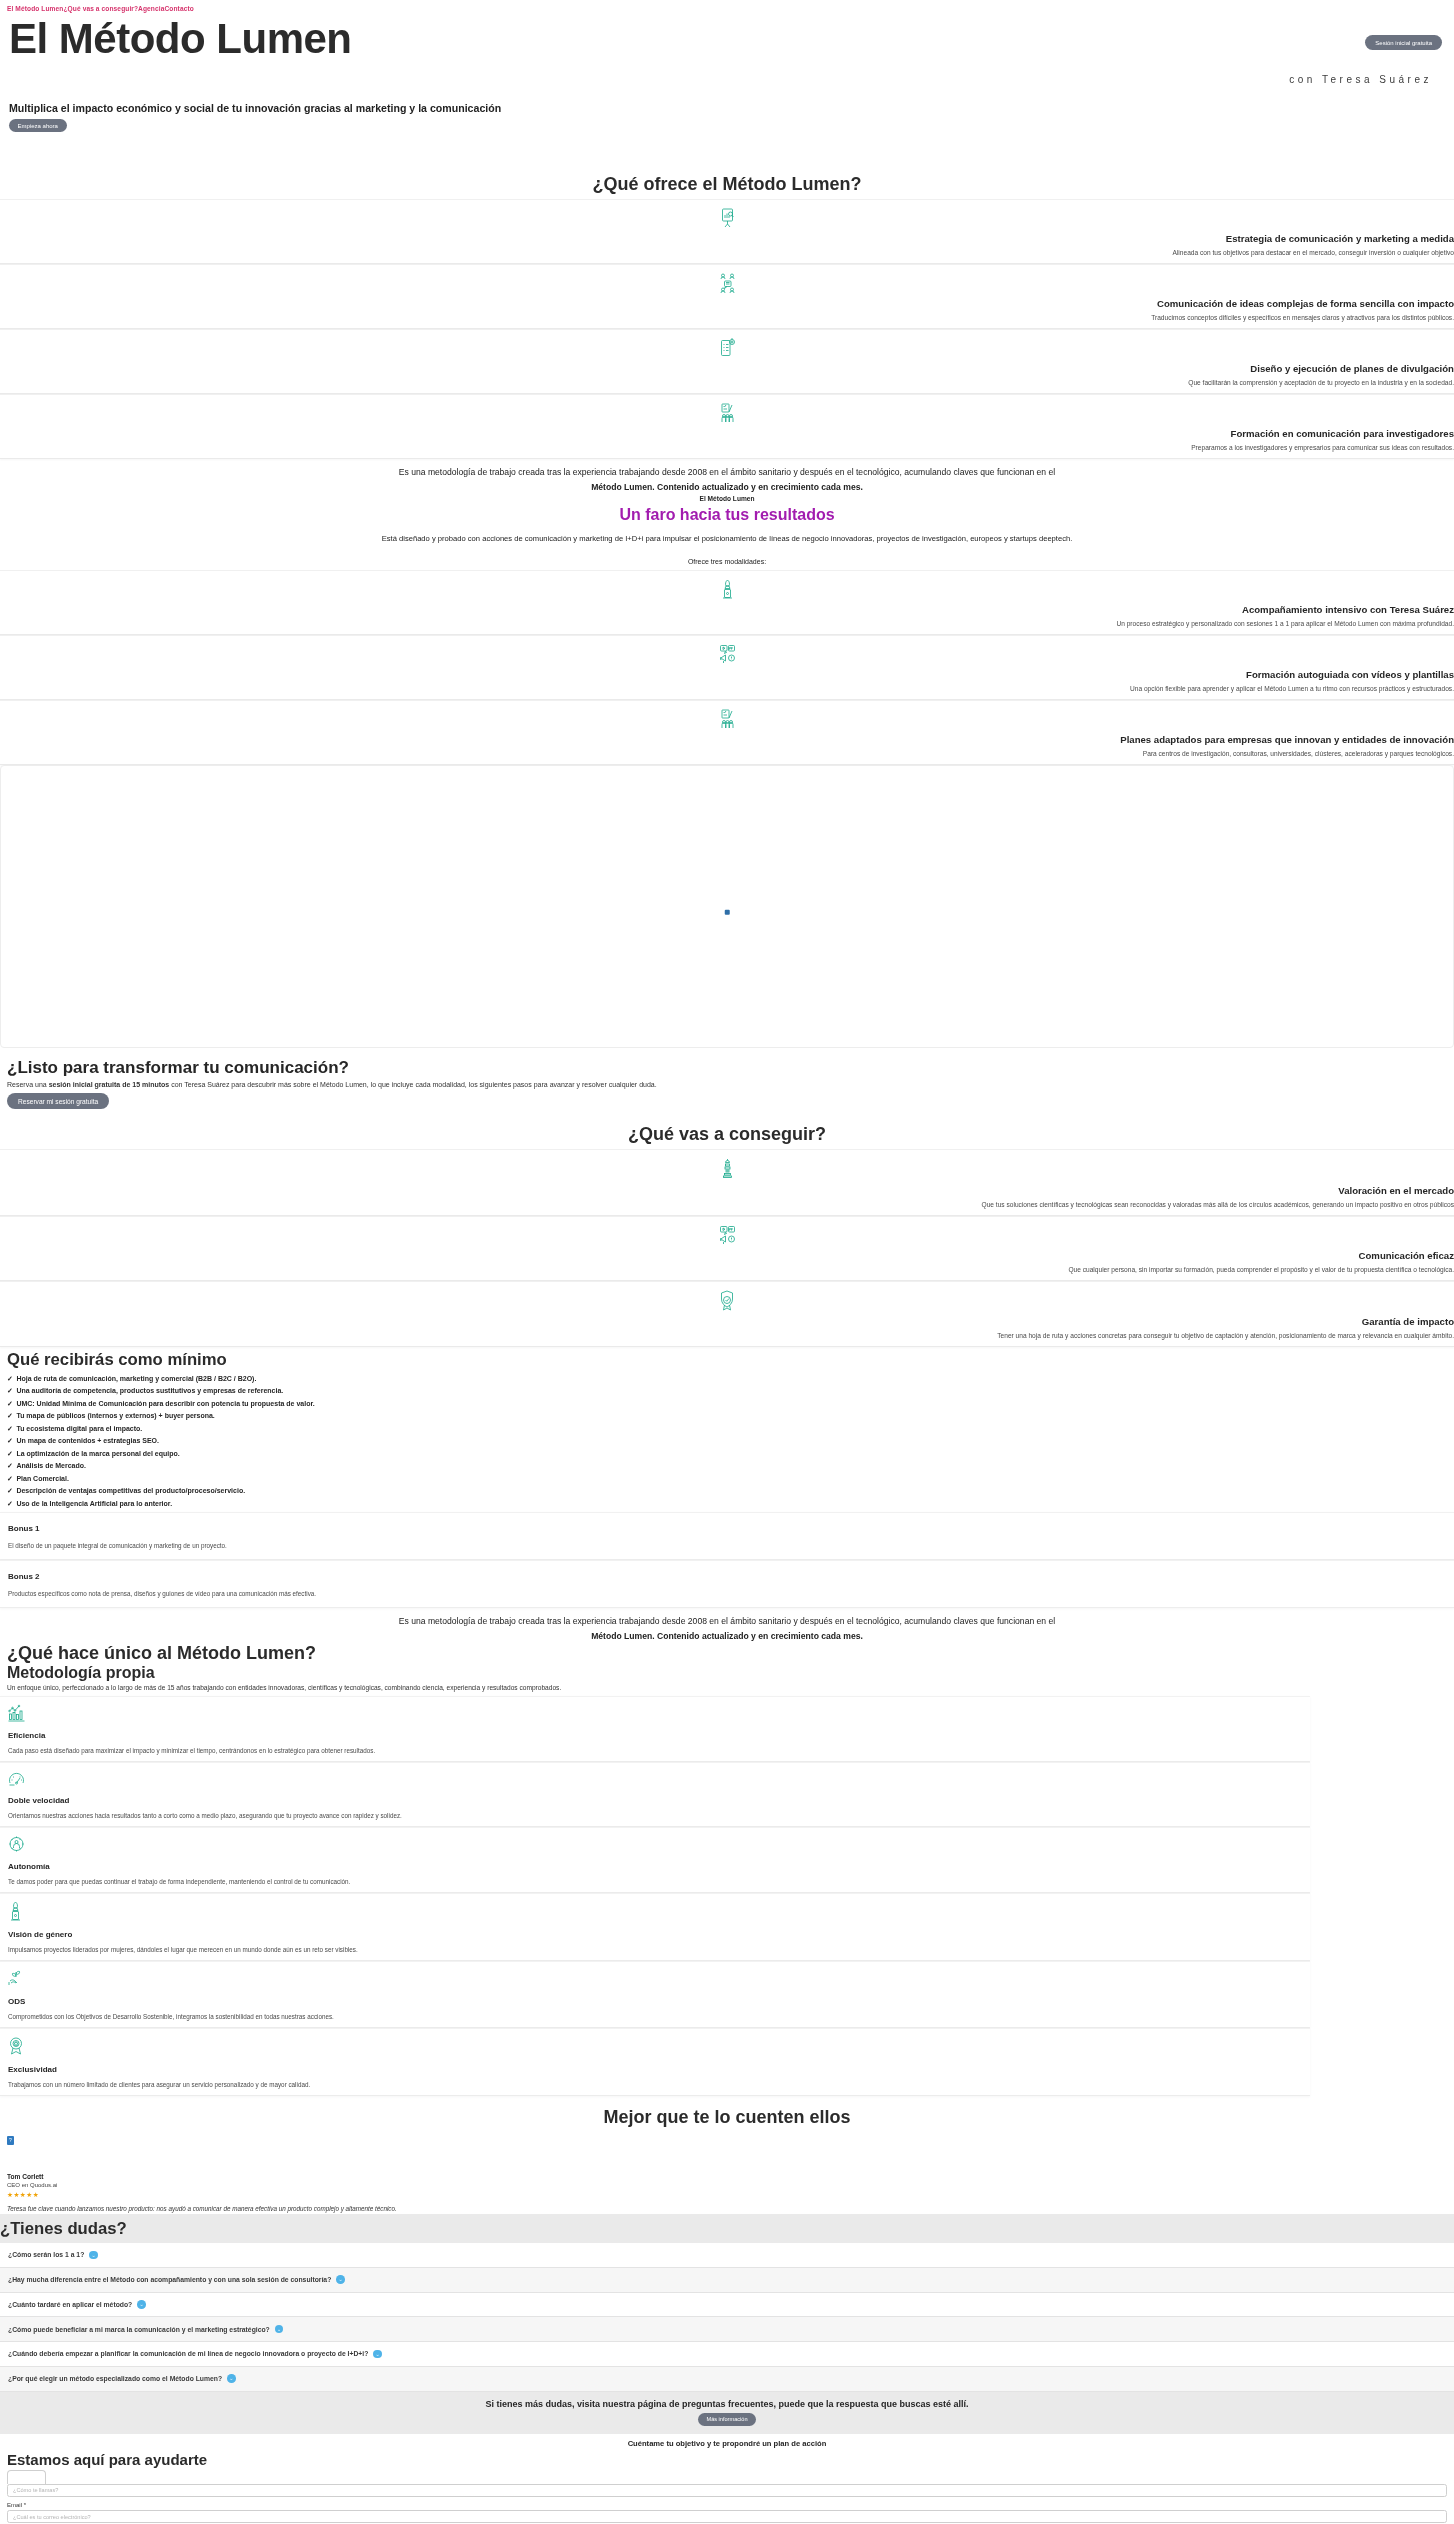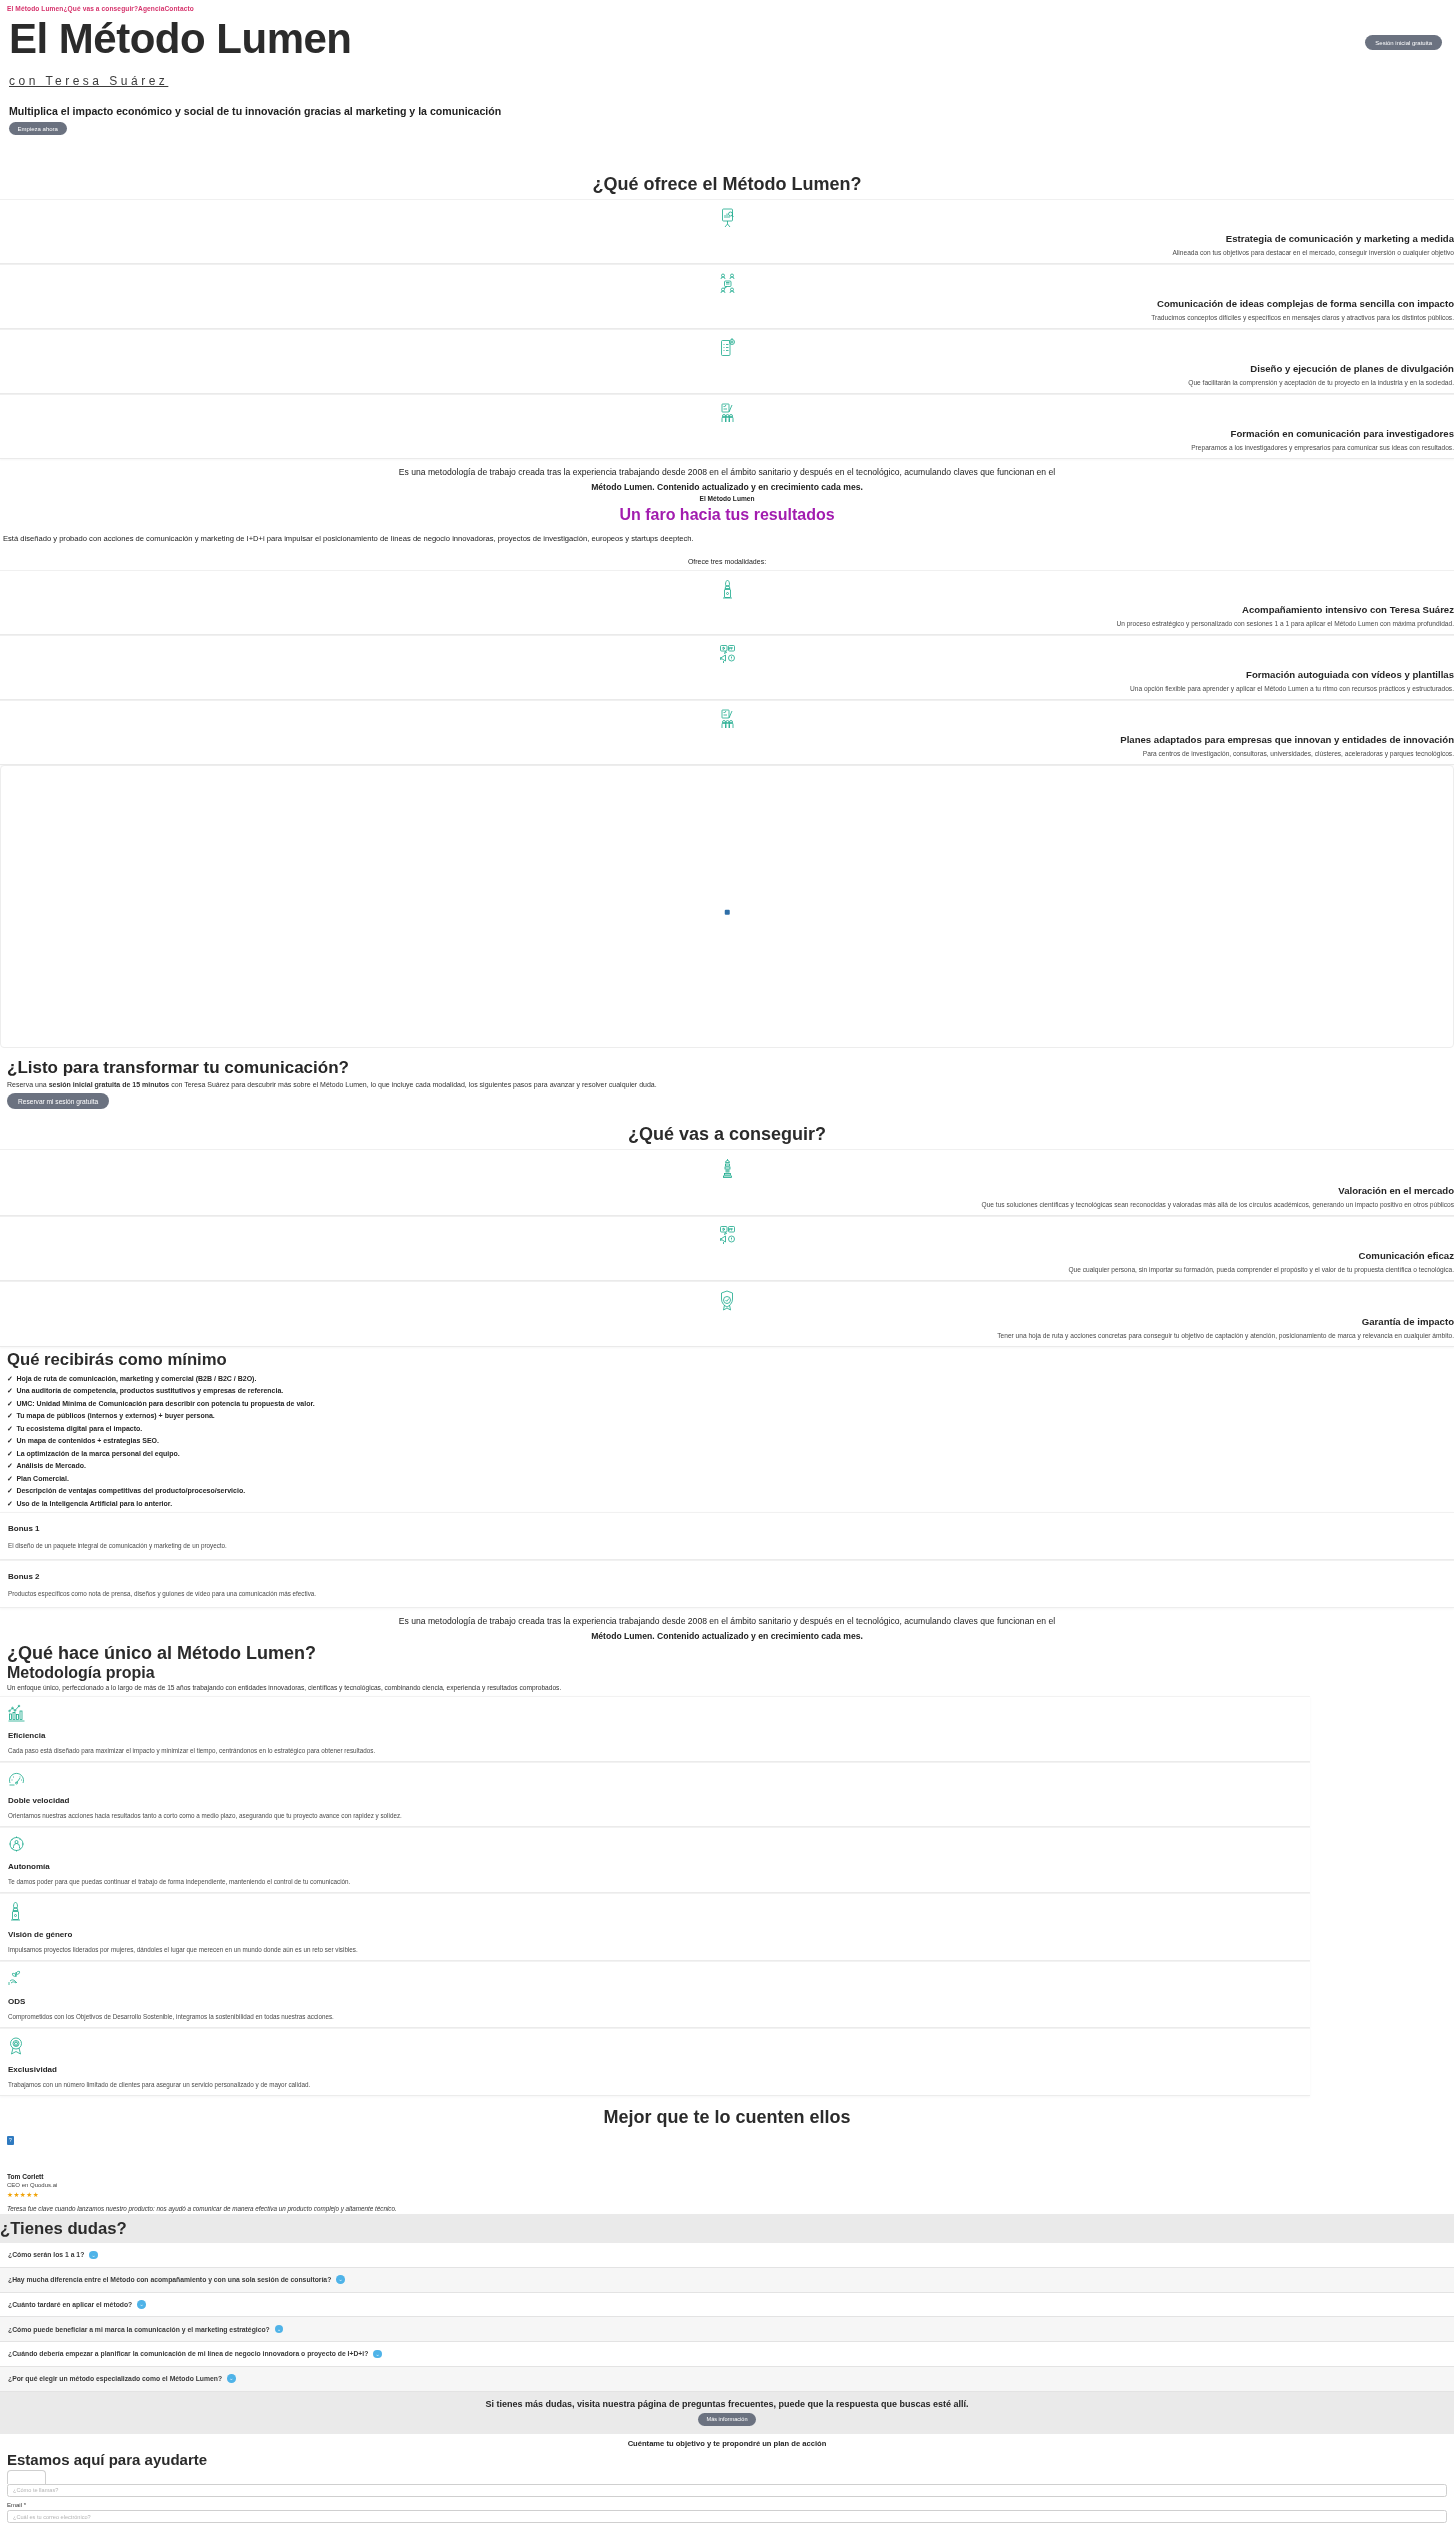--- a/index.html
+++ b/index.html
@@ -38,27 +38,26 @@
     right: 12px; top: 23px;
     background: #6b7280;
     color: #fff;
     border: none;
     border-radius: 9px;
     padding: 4.5px 10px;
     font-size: 6px;
     cursor: pointer;
   }
   .hero-author {
-    text-align: left;
+    text-align: right;
     padding-right: 13px;
     margin-top: 13px;
-    font-size: 12px;
+    font-size: 10px;
     letter-spacing: 3.5px;
     color: #3c3c3c;
-    text-decoration: underline;
   }
   .hero-sub {
     margin-top: 17px;
     font-size: 10.6px;
     font-weight: 700;
     color: #222;
   }
   .hero-btn {
     margin-top: 5px;
     background: #6b7280;
@@ -129,23 +128,24 @@
     margin-top: 1px;
   }
   .big-sec {
     text-align: center;
     font-size: 16px;
     font-weight: 700;
     color: #a21caf;
     margin: 4px 0 9px 0;
   }
   .narr2 {
+    text-align:center;
     font-size: 7.6px;
     color: #222;
-    padding: 0 3px;
+    padding: 0 17px;
     line-height: 1.5;
   }
   .narr3 {
     text-align:center;
     font-size: 7px;
     color: #222;
     margin: 14px 0 5px 0;
   }
 
   

